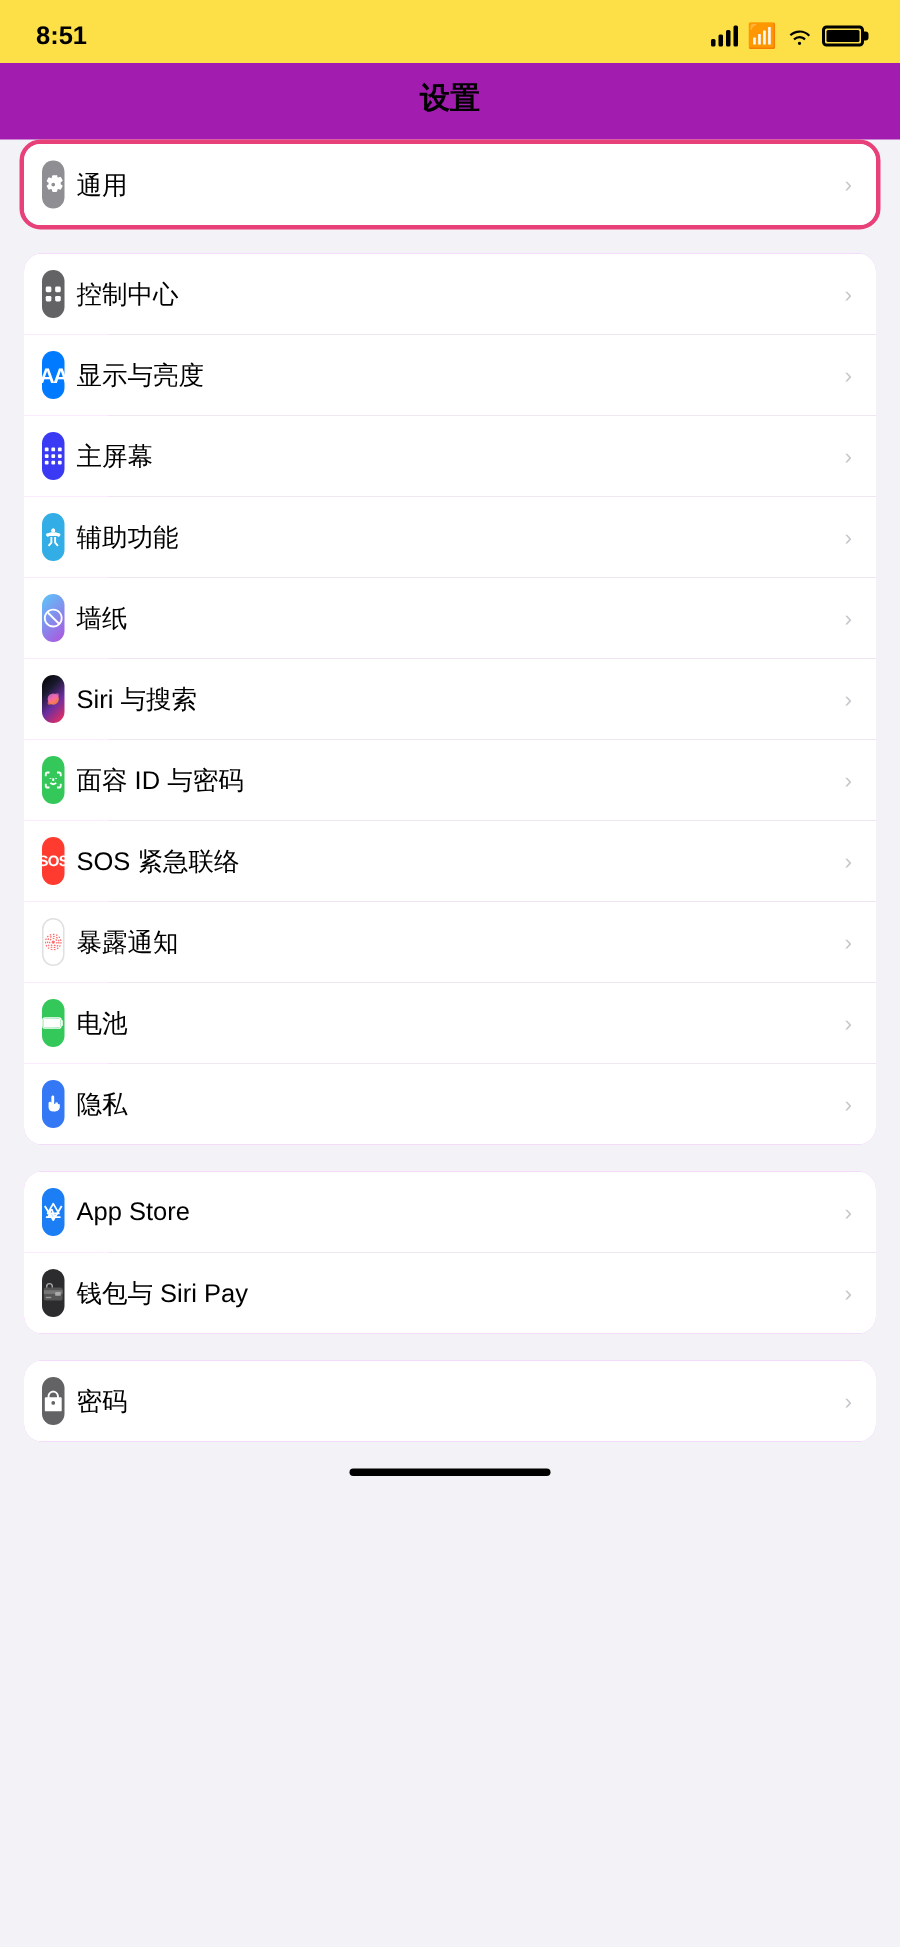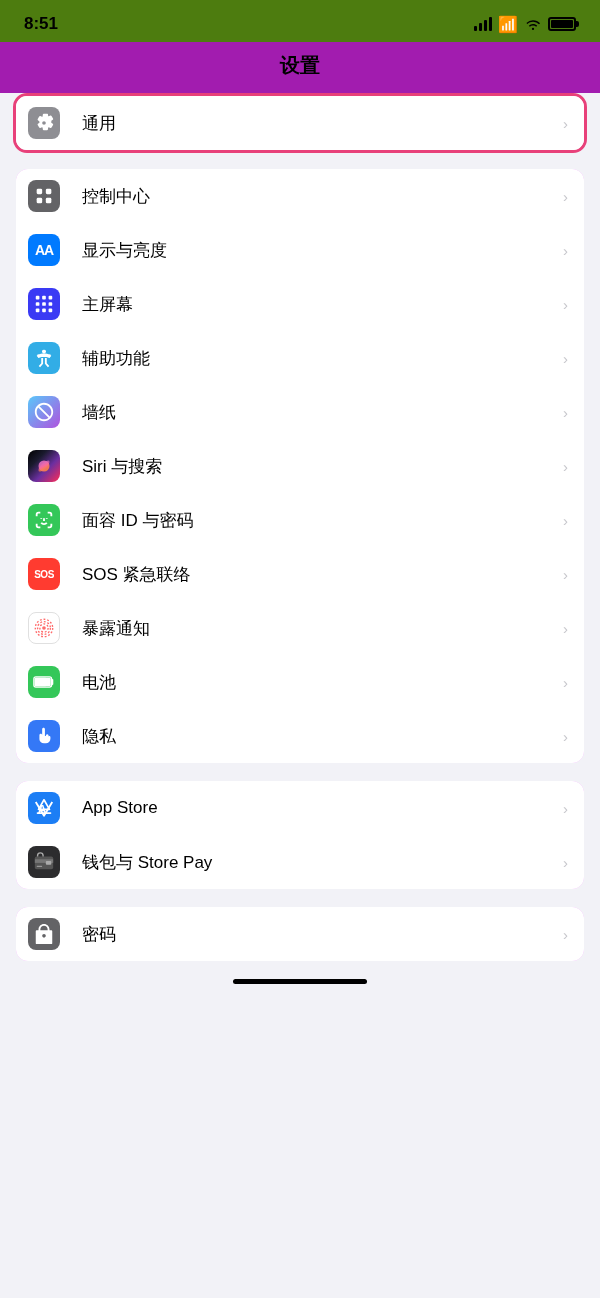--- a/index.html
+++ b/index.html
@@ -11,21 +11,21 @@
       font-family: -apple-system, 'PingFang SC', 'Helvetica Neue', sans-serif;
       overflow-x: hidden;
     }
 
     
     .status-bar {
       display: flex;
       justify-content: space-between;
       align-items: center;
       padding: 14px 24px 8px;
-      background: #4d7c0f;
+      background: #fde047;
     }
     .status-time {
       font-size: 17px;
       font-weight: 600;
       color: #000;
     }
     .status-icons {
       display: flex;
       align-items: center;
       gap: 6px;
@@ -103,24 +103,24 @@
       content: '';
       position: absolute;
       bottom: 0;
       left: 56px;
       right: 0;
       height: 0.5px;
       background: #c6c6c8;
     }
 
     .item-icon {
-      width: 32px;
+      width: 15px;
       height: 32px;
       border-radius: 8px;
-      margin-right: 22px;
+      margin-right: 8px;
       flex-shrink: 0;
       display: flex;
       align-items: center;
       justify-content: center;
       font-size: 17px;
       color: #fff;
     }
 
     .item-label {
       flex: 1;
@@ -370,21 +370,21 @@
     <div class="item-icon icon-wallet">
       <svg class="icon-svg" viewBox="0 0 24 24" fill="none">
         <rect x="2" y="6" width="20" height="14" rx="2" fill="#555"></rect>
         <rect x="2" y="9" width="20" height="4" fill="#777"></rect>
         <rect x="14" y="11" width="6" height="4" rx="1" fill="#aaa"></rect>
         <path d="M5 6V5a3 3 0 0 1 6 0v1" stroke="#aaa" stroke-width="1.5"></path>
 
         <rect x="4" y="16" width="6" height="1.5" rx="0.5" fill="#999"></rect>
       </svg>
     </div>
-    <span class="item-label">钱包与 Store Pay</span>
+    <span class="item-label">钱包与 Siri Pay</span>
     <span class="chevron">›</span>
   </div>
 </div>
 
 <div class="settings-section">
   <div class="settings-item" style="border-bottom:none;">
     <div class="item-icon icon-gray2">
       <svg class="icon-svg" viewBox="0 0 24 24" fill="white">
         <path d="M12 1C8.7 1 6 3.7 6 7v1H4a1 1 0 0 0-1 1v13a1 1 0 0 0 1 1h16a1 1 0 0 0 1-1V9a1 1 0 0 0-1-1h-2V7c0-3.3-2.7-6-6-6zm0 2c2.2 0 4 1.8 4 4v1H8V7c0-2.2 1.8-4 4-4zm0 9a2 2 0 1 1 0 4 2 2 0 0 1 0-4z"></path>
       </svg>

